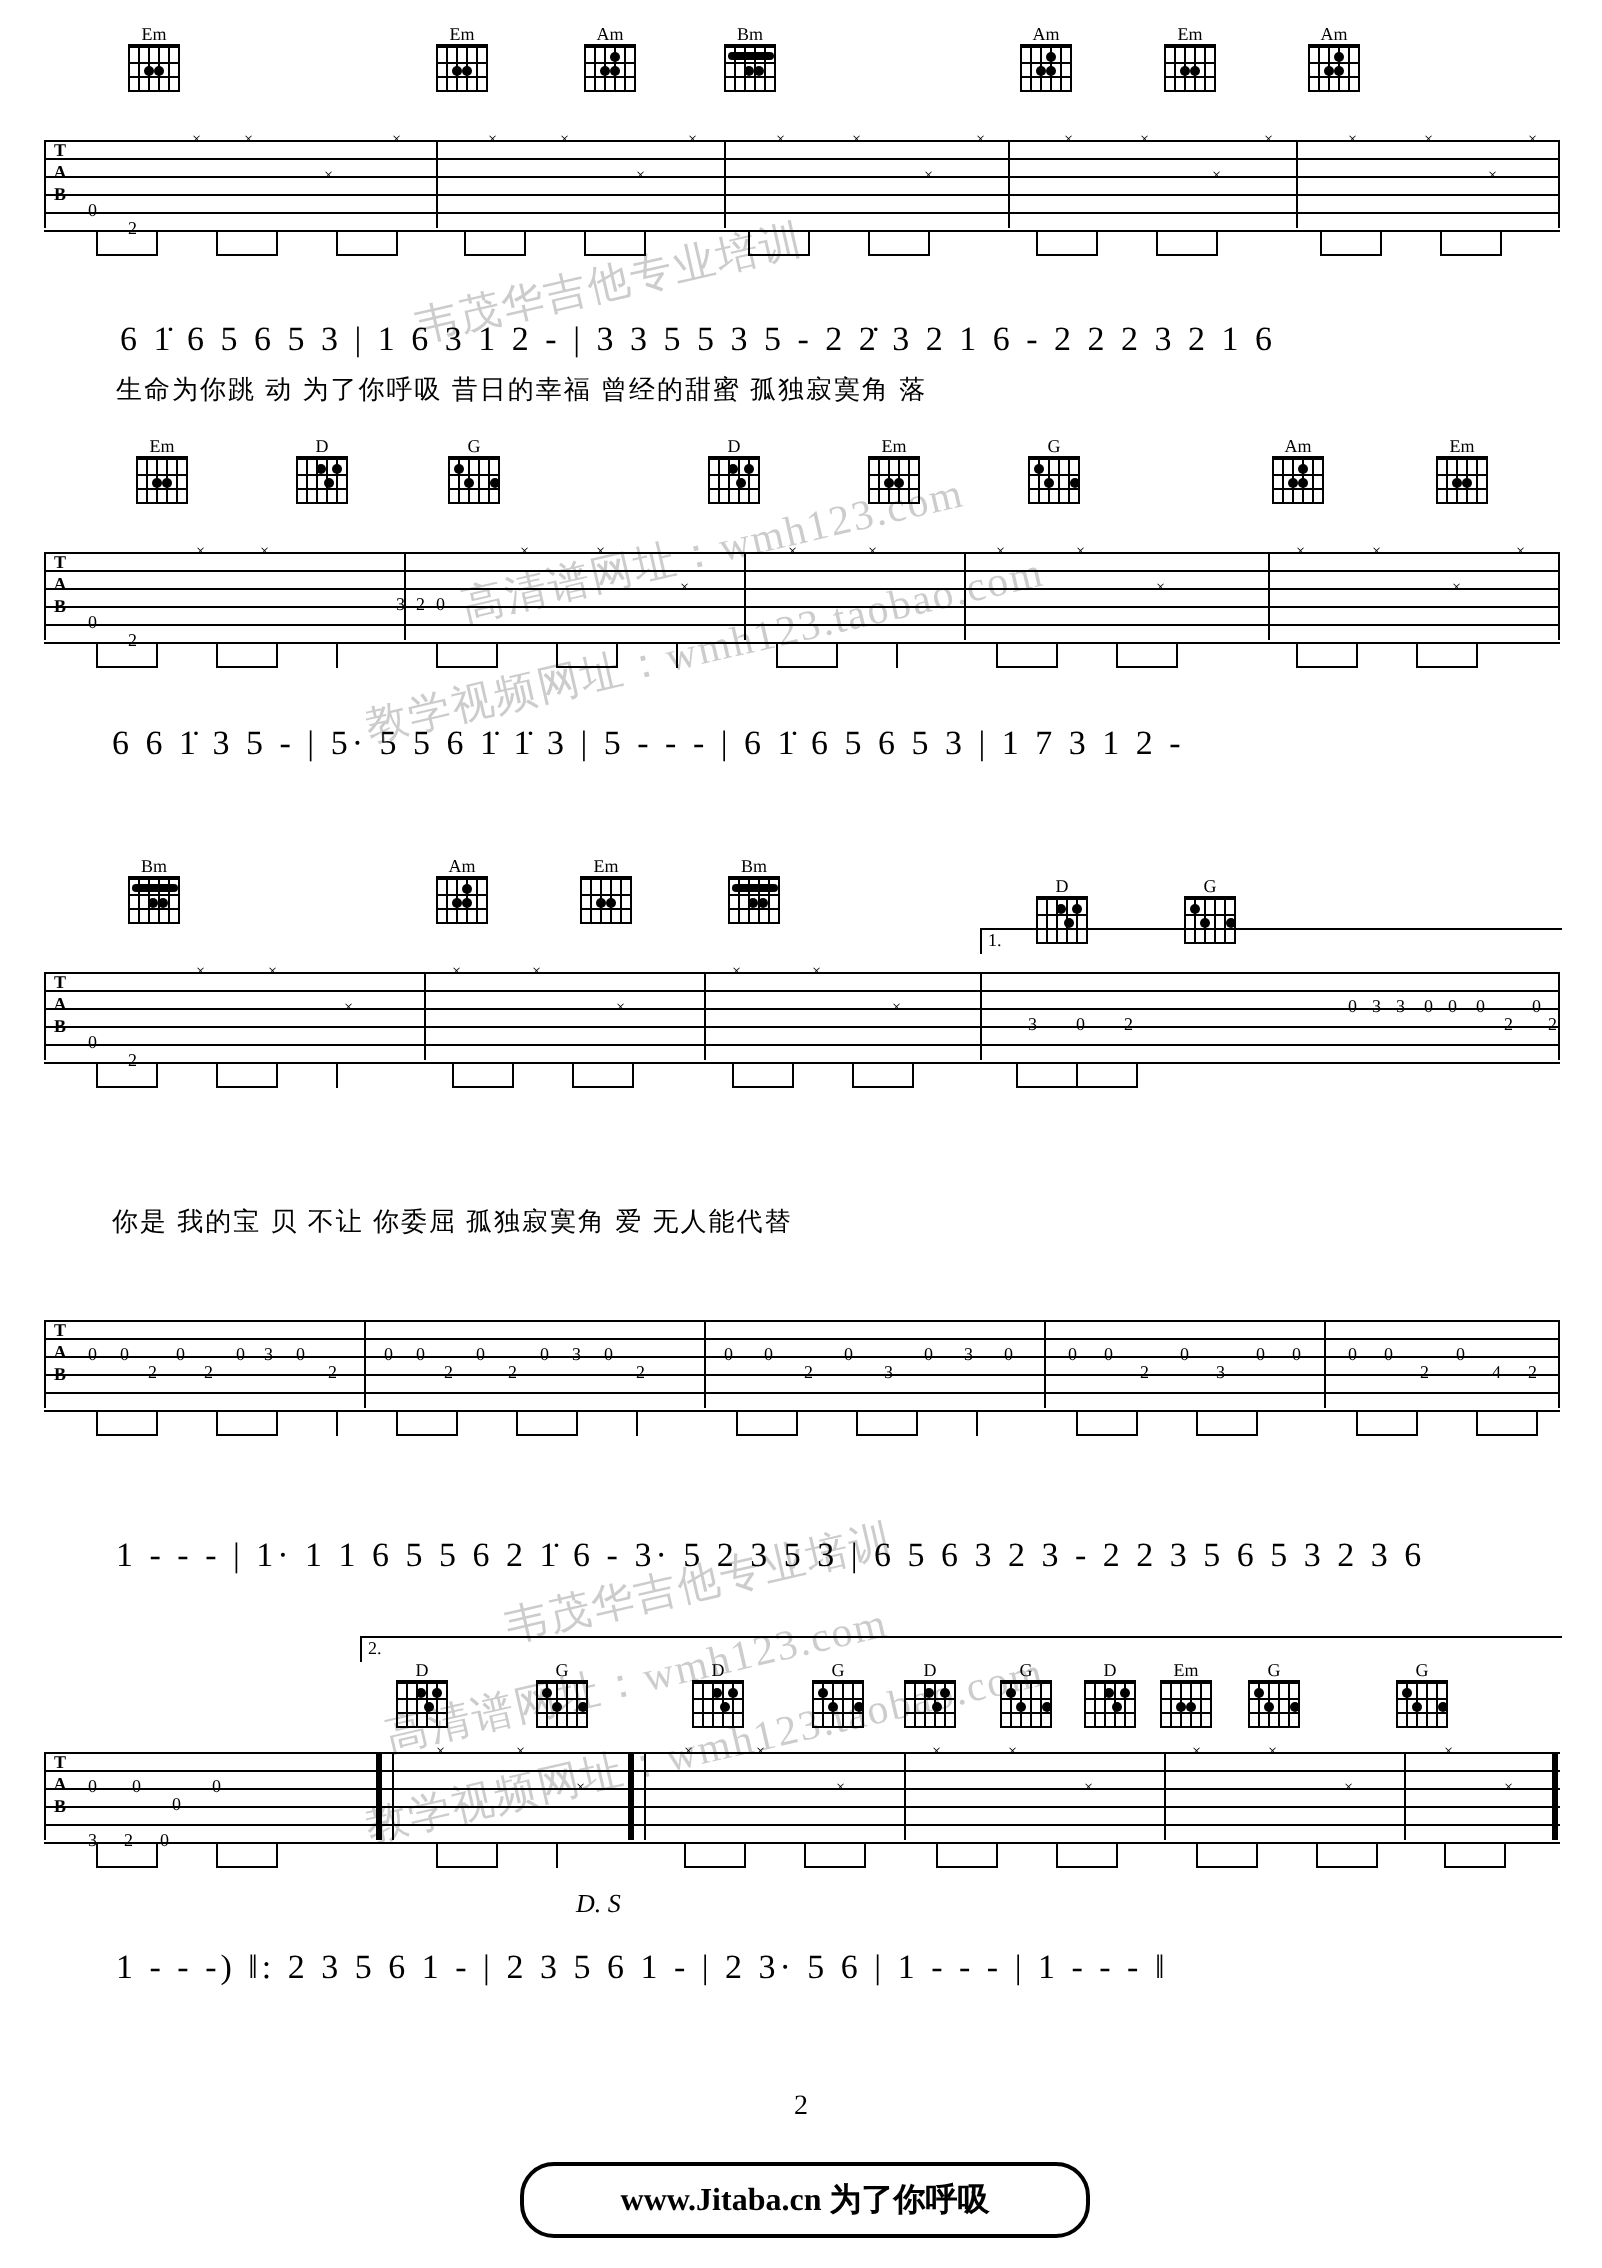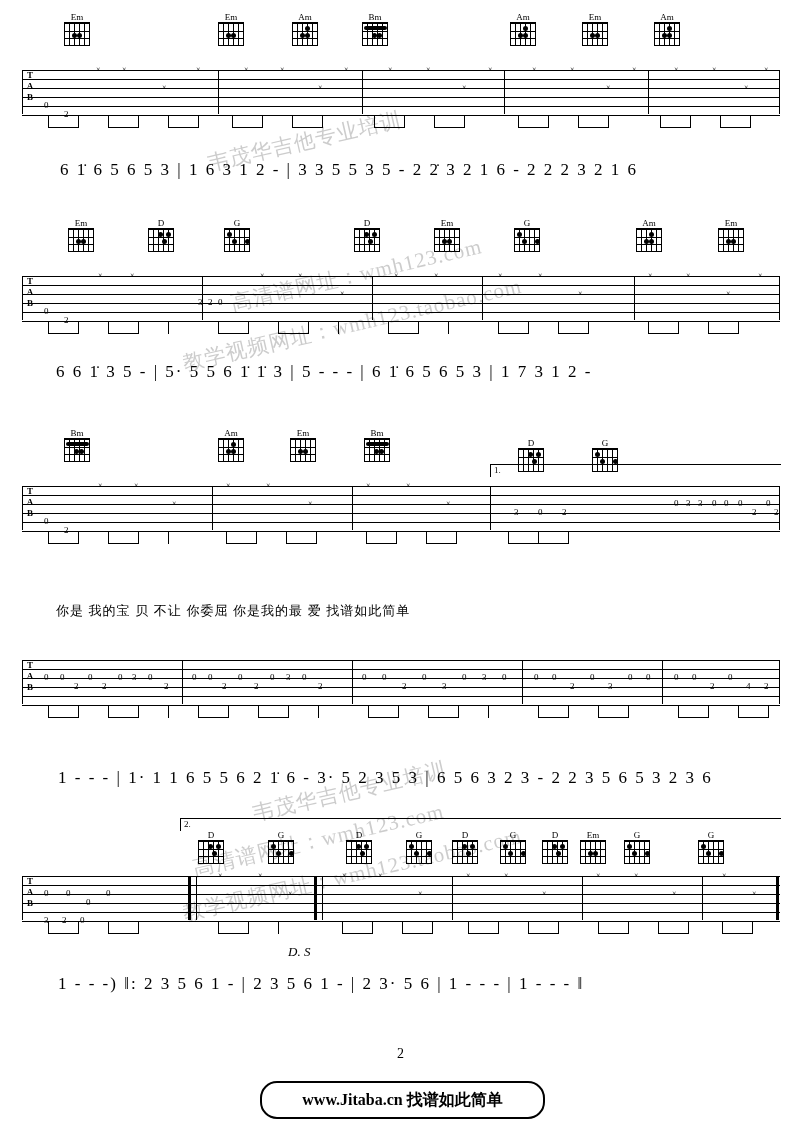--- a/index.html
+++ b/index.html
@@ -229,20 +229,21 @@
       <div class="beam" style="left:556px;top:57px;width:30px;"></div>
       <div class="stem" style="left:638px;top:46px;height:12px;"></div>
       <div class="stem" style="left:668px;top:46px;height:12px;"></div>
       <div class="stem" style="left:698px;top:46px;height:12px;"></div>
       <div class="stem" style="left:728px;top:46px;height:12px;"></div>
       <div class="beam" style="left:638px;top:57px;width:30px;"></div>
       <div class="beam" style="left:698px;top:57px;width:30px;"></div>
     </div>
 
     <div class="jianpu" style="left:60px;top:148px;">6 1̇ 6 5 6 5 3   | 1 6 3 1 2   -   | 3 3 5 5 3 5   -   2 2̇ 3 2 1 6   -   2 2 2 3 2 1 6</div>
+    <div class="lyric" style="left:58px;top:174px;">生命为你跳  动   为了你呼吸   昔日的幸福      曾经的甜蜜       孤独寂寞角   落</div>
   </div>
 
   <div class="system" style="top:218px;height:190px;">
     <div class="chord" style="left:66px;top:0;">
       <div class="cname">Em</div>
       <div class="grid">
         <div class="v" style="left:4px;"></div>
           <div class="v" style="left:9px;"></div>
           <div class="v" style="left:14px;"></div>
           <div class="v" style="left:19px;"></div>
@@ -568,21 +569,21 @@
       <div class="stem" style="left:404px;top:46px;height:12px;"></div>
       <div class="stem" style="left:434px;top:46px;height:12px;"></div>
       <div class="beam" style="left:344px;top:57px;width:30px;"></div>
       <div class="beam" style="left:404px;top:57px;width:30px;"></div>
       <div class="stem" style="left:486px;top:46px;height:12px;"></div>
       <div class="stem" style="left:516px;top:46px;height:12px;"></div>
       <div class="stem" style="left:546px;top:46px;height:12px;"></div>
       <div class="beam" style="left:486px;top:57px;width:60px;"></div>
     </div>
 
-    <div class="lyric" style="left:56px;top:174px;">你是 我的宝 贝    不让 你委屈      你是我的最  爱    找谱如此简单</div>
+    <div class="lyric" style="left:56px;top:174px;">你是 我的宝 贝    不让 你委屈      孤独寂寞角  爱    无人能代替</div>
   </div>
 
   <div class="system" style="top:650px;height:160px;">
     <div class="staff" style="top:10px;">
       <div class="ln" style="top:0;"></div>
         <div class="ln" style="top:9px;"></div>
         <div class="ln" style="top:18px;"></div>
       <div class="ln" style="top:27px;"></div>
         <div class="ln" style="top:36px;"></div>
         <div class="ln" style="top:45px;"></div>
@@ -894,16 +895,16 @@
       <div class="beam" style="left:700px;top:57px;width:30px;"></div>
     </div>
 
     <div class="ds" style="left:288px;top:126px;">D. S</div>
     <div class="jianpu" style="left:58px;top:156px;">1 - - -)  ‖: 2 3 5 6 1   -   | 2 3 5 6 1   -   | 2 3·   5 6 | 1 - - -   | 1 - - - ‖</div>
   </div>
 
   <div class="pagenum" style="top:1046px;">2</div>
 
   <div class="footer">
-    <span>www.Jitaba.cn  找谱如此简单</span>
+    <span>www.Jitaba.cn  为了你呼吸</span>
   </div>
 
 </div>
 
 </body></html>

